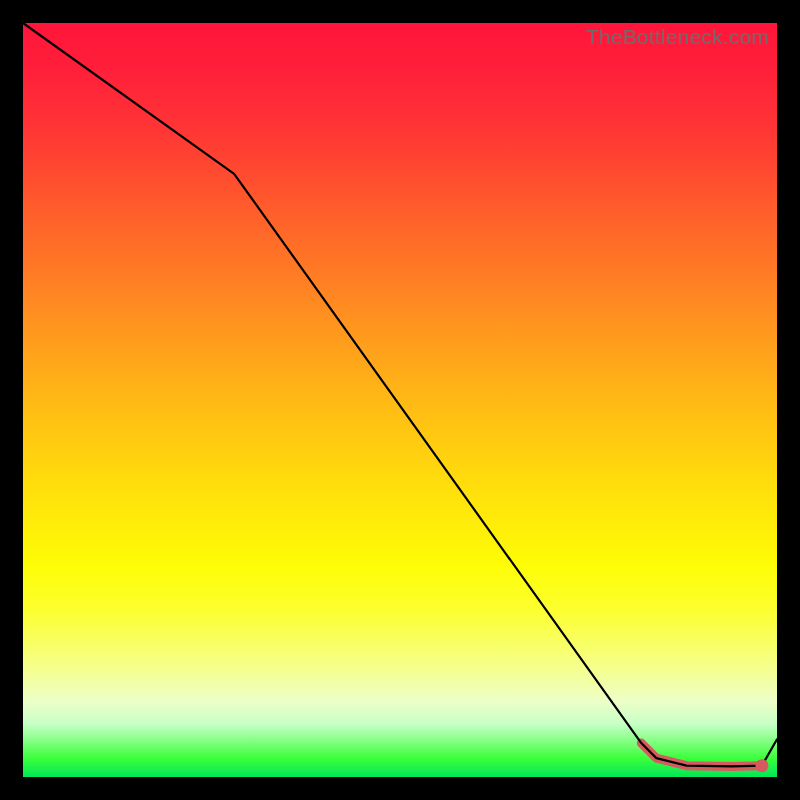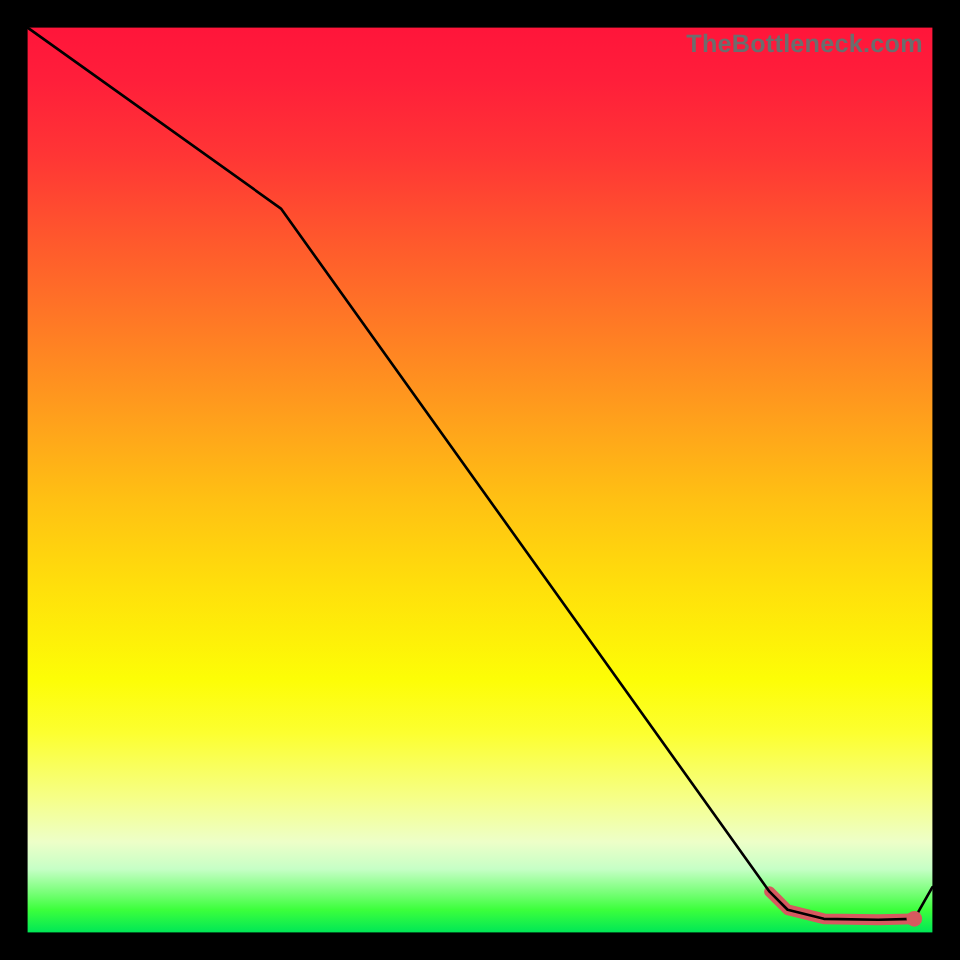--- a/index.html
+++ b/index.html
@@ -43,21 +43,21 @@
       #00e756 100%
     );
   }
   .watermark {
     position: absolute;
     top: 2px;
     right: 8px;
     color: #6d6d6d;
     font-size: 21px;
     letter-spacing: 0.2px;
-    font-weight: 700;
+    font-weight: 400;
   }
   svg.curve {
     position: absolute;
     left: 0;
     top: 0;
     width: 754px;
     height: 754px;
     overflow: visible;
   }
   .line-main {

